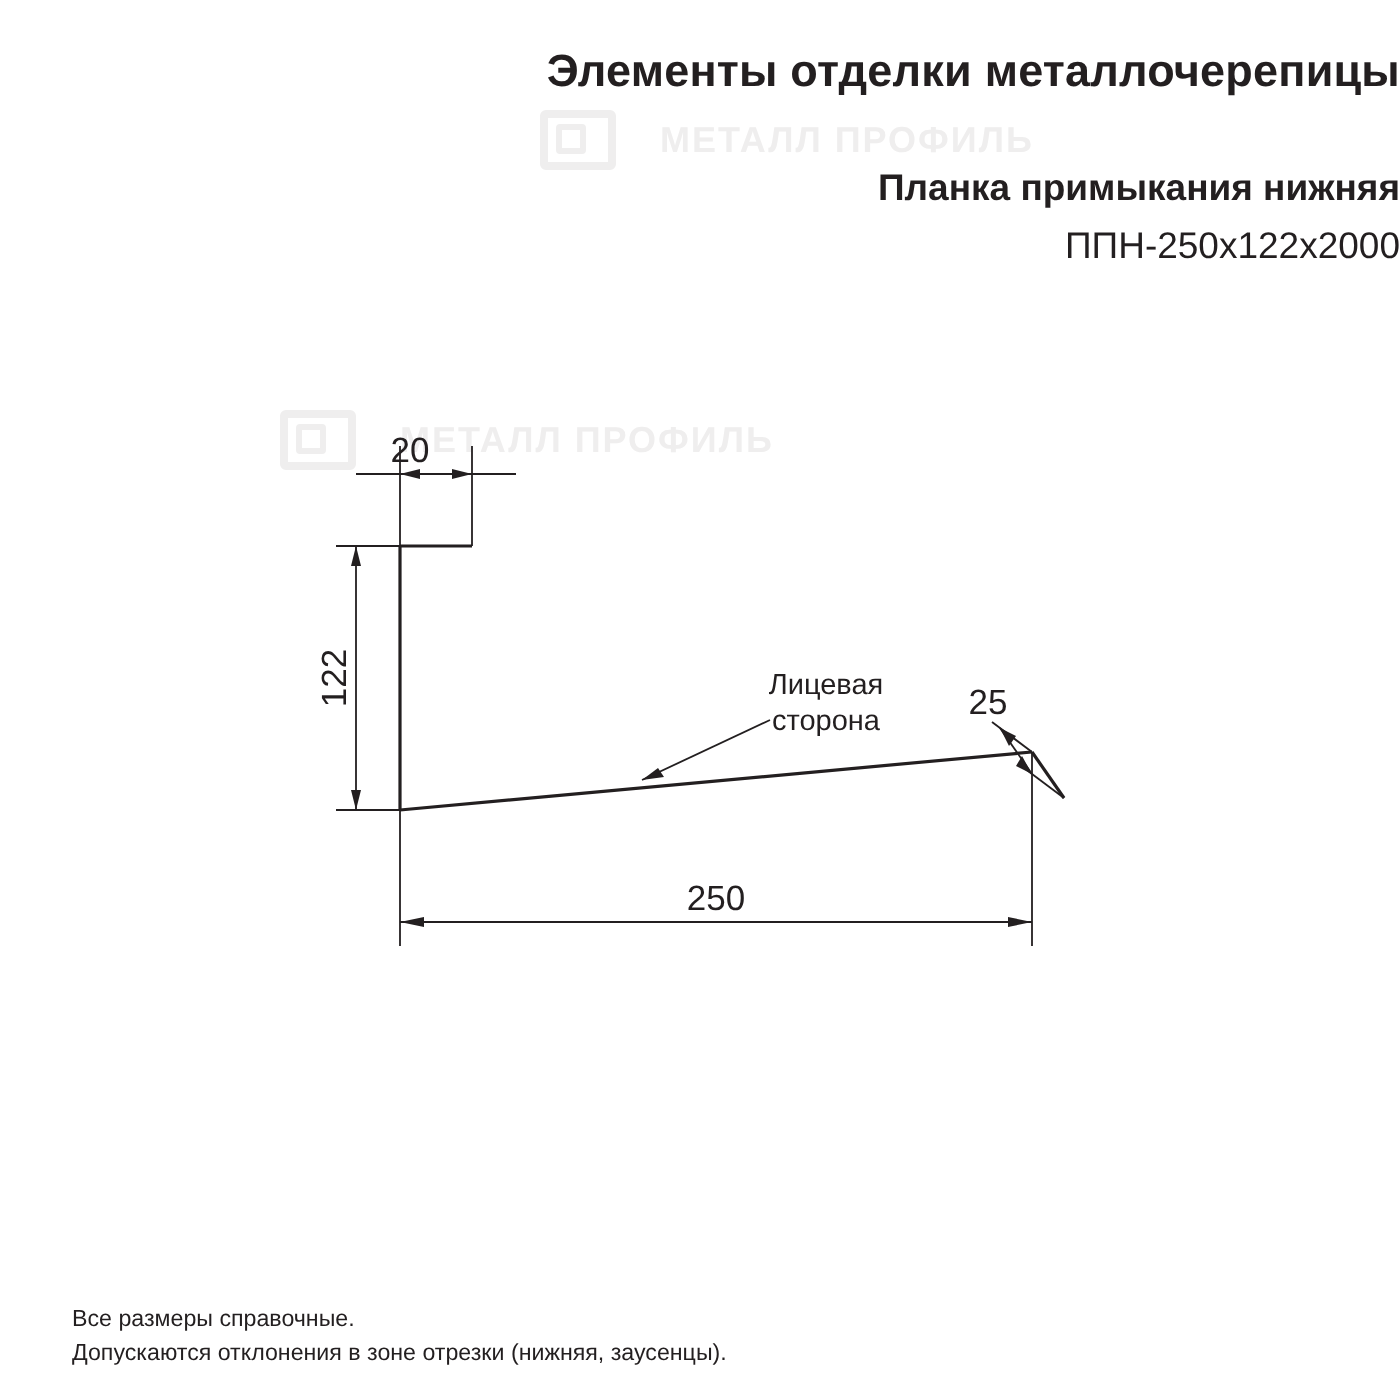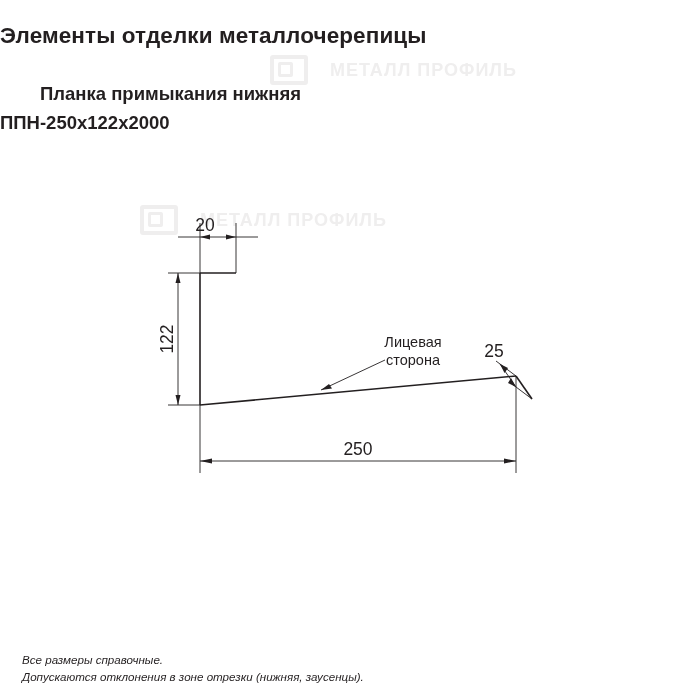--- a/index.html
+++ b/index.html
@@ -18,60 +18,59 @@
   .page {
     position: relative;
     width: 700px;
     height: 700px;
   }
   .title-block {
     position: absolute;
     top: 22px;
     left: 0;
     width: 700px;
-    text-align: left;
+    text-align: right;
   }
   .main-title {
     font-size: 22.5px;
     font-weight: bold;
     letter-spacing: 0.1px;
     margin: 0;
     line-height: 1.2;
   }
   .sub-title {
     font-size: 18.5px;
     font-weight: bold;
     margin: 0;
     line-height: 1.25;
     padding-top: 33px;
     padding-left: 40px;
   }
   .sub-title-2 {
     font-size: 18.5px;
-    font-weight: bold;
+    font-weight: normal;
     margin: 0;
     line-height: 1.25;
     padding-top: 6px;
   }
   .drawing {
     position: absolute;
     top: 175px;
     left: 0;
     width: 684px;
     height: 330px;
   }
   .footer {
     position: absolute;
-    left: 22px;
+    left: 36px;
     bottom: 14px;
     width: 660px;
     font-size: 11.6px;
     line-height: 1.45;
     color: #231f20;
-    font-style: italic;
   }
   .footer div {
     white-space: nowrap;
   }
   .wm {
     position: absolute;
     pointer-events: none;
     user-select: none;
     color: #efeeee;
     font-weight: bold;

